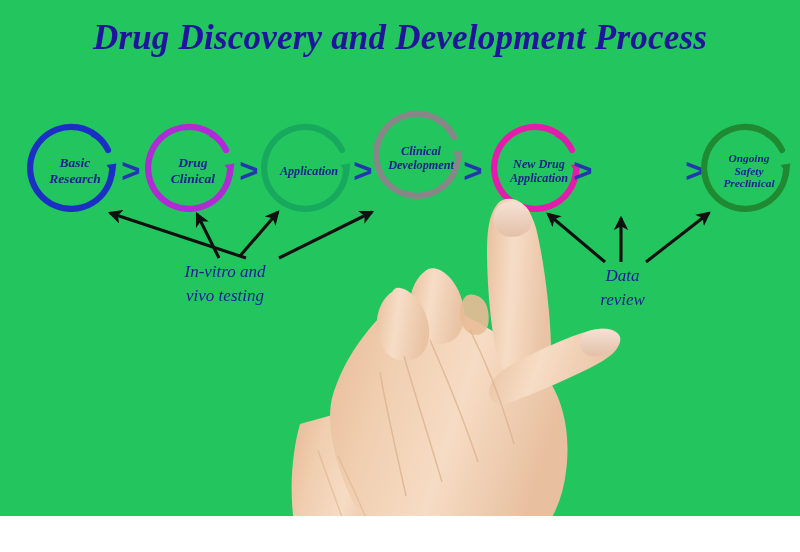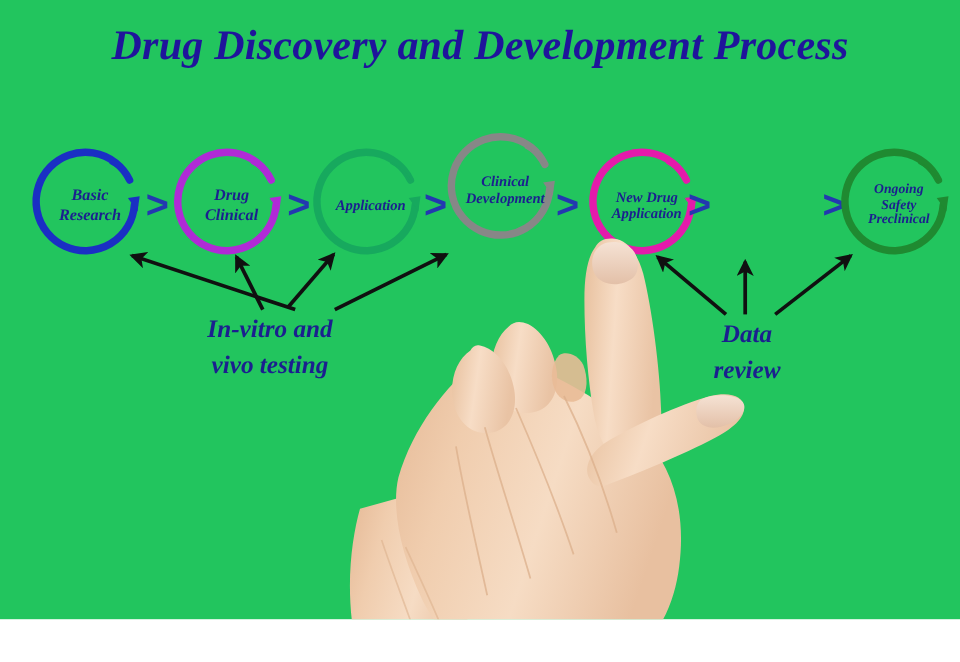--- a/index.html
+++ b/index.html
@@ -35,22 +35,22 @@
   
   .chev{
     position:absolute;width:22px;height:40px;
     color:#2338b0;font-size:33px;font-weight:bold;
     font-family:"Liberation Sans","DejaVu Sans",sans-serif;
     line-height:40px;text-align:center;
   }
 
   
   .annot{
-    position:absolute;font-style:italic;font-weight:bold;color:#1b1f8f;
-    font-size:21px;line-height:1.42;text-align:center;white-space:nowrap;
+    position:absolute;font-style:italic;font-weight:normal;color:#1b1f8f;
+    font-size:17px;line-height:1.42;text-align:center;white-space:nowrap;
     font-family:"Liberation Serif","DejaVu Serif",serif;
   }
 
   #arrow-layer{position:absolute;left:0;top:0;width:800px;height:552px;pointer-events:none;}
   #hand-layer{position:absolute;left:0;top:0;width:800px;height:552px;}
 </style>
 </head>
 <body>
 
 <div id="stage">

